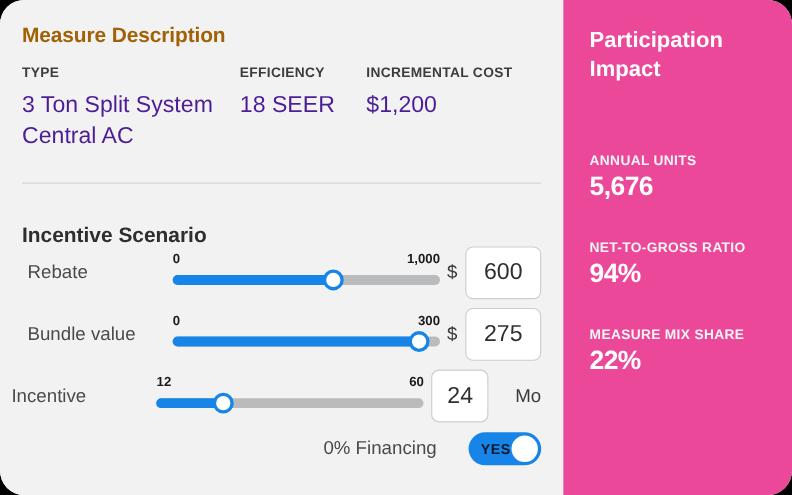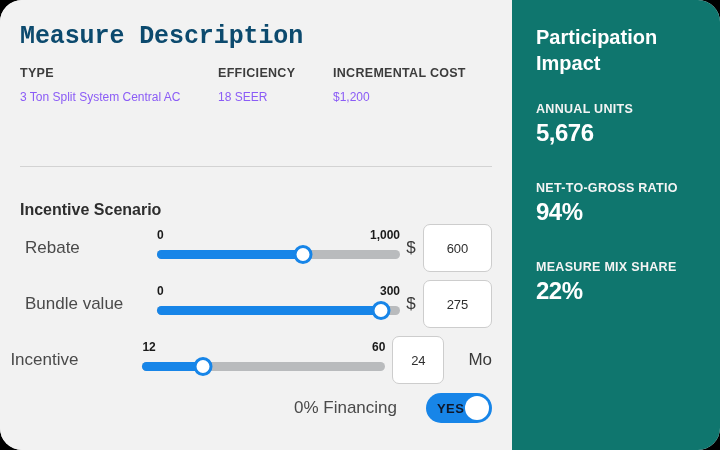--- a/index.html
+++ b/index.html
@@ -31,26 +31,25 @@
   .left-panel {
     width: 512px;
     height: 450px;
     background: #f2f2f2;
     position: relative;
     box-sizing: border-box;
     padding: 22px 20px 0 20px;
   }
 
   .section-title {
-    font-size: 25px;
-    font-weight: bold;
-    color: #0c4a6e;
+    font-size: 19px;
+    font-weight: bold;
+    color: #a16207;
     letter-spacing: -0.1px;
     margin: 0;
-    font-family: Liberation Mono, monospace;
   }
 
   .desc-table {
     margin-top: 15px;
     position: relative;
     height: 78px;
   }
   .col {
     position: absolute;
     top: 0;
@@ -61,39 +60,39 @@
 
   .col-label {
     font-size: 12.5px;
     font-weight: bold;
     color: #3c3c3c;
     letter-spacing: 0.3px;
     white-space: nowrap;
   }
   .col-value {
     margin-top: 9px;
-    font-size: 12px;
-    color: #8b5cf6;
+    font-size: 21px;
+    color: #4c1d95;
     line-height: 1.35;
   }
 
   .divider {
     position: absolute;
     left: 20px;
     top: 166px;
     width: 472px;
     height: 1px;
     background: #d3d3d3;
   }
 
   .scenario-title {
     position: absolute;
     left: 20px;
     top: 188px;
-    font-size: 16px;
+    font-size: 19px;
     font-weight: bold;
     color: #2e2e2e;
   }
 
   
   .row {
     position: absolute;
     left: 20px;
     width: 472px;
     height: 44px;
@@ -176,21 +175,21 @@
 
   .num-input {
     flex: none;
     height: 48px;
     background: #ffffff;
     border: 1px solid #cdcdcd;
     border-radius: 7px;
     display: flex;
     align-items: center;
     justify-content: center;
-    font-size: 13px;
+    font-size: 21px;
     color: #2f2f2f;
     box-sizing: border-box;
   }
   .input-wide   { width: 69px; margin-left: 1px; }
   .input-narrow { width: 52px; margin-left: 7px; }
 
   
   .toggle {
     width: 66px;
     height: 30px;
@@ -227,21 +226,21 @@
     padding: 24px 0 0 24px;
     color: #ffffff;
   }
   .panel-title {
     font-size: 20px;
     font-weight: bold;
     line-height: 1.32;
     width: 160px;
   }
   .metric { margin-top: 34px; }
-  .metric-first { margin-top: 25px; }
+  .metric-first { margin-top: 62px; }
   .metric-label {
     font-size: 12.5px;
     font-weight: bold;
     letter-spacing: 0.3px;
     color: #f4f4f4;
     white-space: nowrap;
   }
   .metric-value {
     margin-top: 3px;
     font-size: 24px;
@@ -329,21 +328,21 @@
     <div class="row row-financing">
       <div class="row-label">0% Financing</div>
       <div class="toggle" style="background: rgb(23, 133, 232);">
         <span class="toggle-text">YES</span>
         <span class="toggle-knob"></span>
       </div>
     </div>
 
   </div>
 
-  <div class="right-panel" style="background: #0f766e;">
+  <div class="right-panel" style="background: #ec4899;">
     <div class="panel-title">Participation Impact</div>
 
     <div class="metric metric-first">
       <div class="metric-label">ANNUAL UNITS</div>
       <div class="metric-value">5,676</div>
     </div>
 
     <div class="metric">
       <div class="metric-label">NET-TO-GROSS RATIO</div>
       <div class="metric-value">94%</div>

